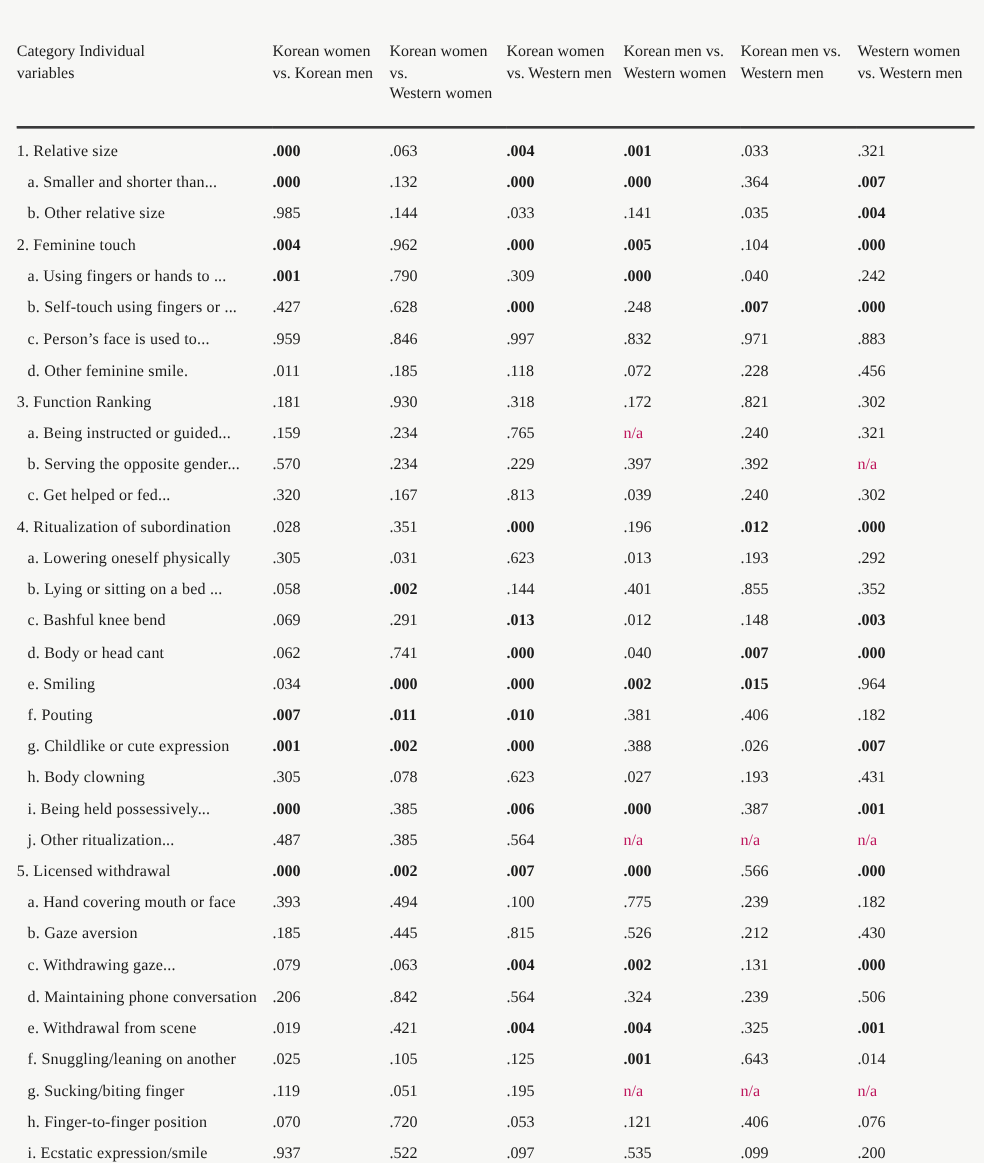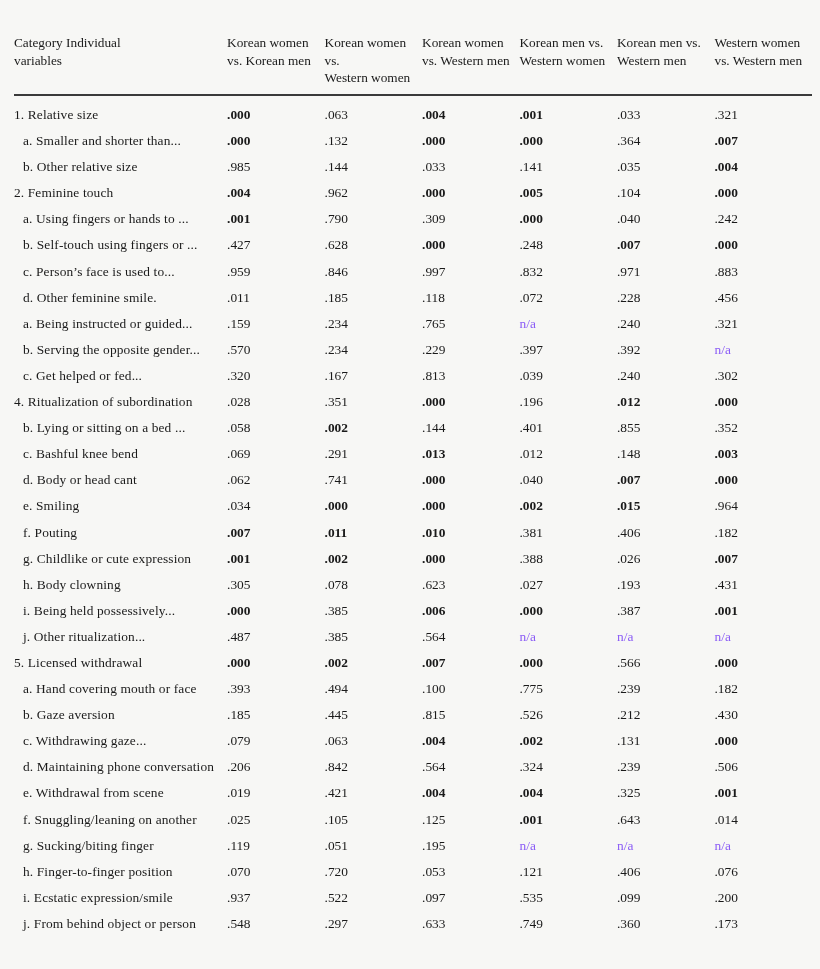--- a/index.html
+++ b/index.html
@@ -22,21 +22,21 @@
     width: 798px;
     border-collapse: collapse;
     table-layout: fixed;
   }
   thead th {
     font-weight: normal;
     font-size: 13.3px;
     line-height: 1.33;
     text-align: left;
     vertical-align: top;
-    padding: 0 6px 7px 0;
+    padding: 0 6px 18px 0;
     color: #1a1a1a;
   }
   thead tr.header-row th {
     border-bottom: 2.5px solid #3a3a3a;
   }
   col.c-label  { width: 212px; }
   col.c-data   { width: 97px; }
   tbody td {
     font-size: 13.4px;
     line-height: 1.0;
@@ -53,21 +53,21 @@
     font-family: Liberation Serif, serif;
   }
   td.label.sub {
     padding-left: 9px;
   }
   td.val.bold {
     font-weight: bold;
     margin-left: 36px;
   }
   td.val.na {
-    color: #8b5cf6;
+    color: #be185d;
     margin-left: 48px;
   }
 </style>
 </head>
 <body>
 
 <div class="table-wrap">
   <table class="stats">
     <colgroup>
       <col class="c-label">
@@ -177,20 +177,29 @@
         <tr>
           <td class="label sub">d. Other feminine smile.</td>
           <td class="val">.011</td>
           <td class="val">.185</td>
           <td class="val">.118</td>
           <td class="val">.072</td>
           <td class="val">.228</td>
           <td class="val">.456</td>
         </tr>
         <tr>
+          <td class="label">3. Function Ranking</td>
+          <td class="val">.181</td>
+          <td class="val">.930</td>
+          <td class="val">.318</td>
+          <td class="val">.172</td>
+          <td class="val">.821</td>
+          <td class="val">.302</td>
+        </tr>
+        <tr>
           <td class="label sub">a. Being instructed or guided...</td>
           <td class="val">.159</td>
           <td class="val">.234</td>
           <td class="val">.765</td>
           <td class="val na">n/a</td>
           <td class="val">.240</td>
           <td class="val">.321</td>
         </tr>
         <tr>
           <td class="label sub">b. Serving the opposite gender...</td>
@@ -213,20 +222,29 @@
         <tr>
           <td class="label">4. Ritualization of subordination</td>
           <td class="val">.028</td>
           <td class="val">.351</td>
           <td class="val bold">.000</td>
           <td class="val">.196</td>
           <td class="val bold">.012</td>
           <td class="val bold">.000</td>
         </tr>
         <tr>
+          <td class="label sub">a. Lowering oneself physically</td>
+          <td class="val">.305</td>
+          <td class="val">.031</td>
+          <td class="val">.623</td>
+          <td class="val">.013</td>
+          <td class="val">.193</td>
+          <td class="val">.292</td>
+        </tr>
+        <tr>
           <td class="label sub">b. Lying or sitting on a bed ...</td>
           <td class="val">.058</td>
           <td class="val bold">.002</td>
           <td class="val">.144</td>
           <td class="val">.401</td>
           <td class="val">.855</td>
           <td class="val">.352</td>
         </tr>
         <tr>
           <td class="label sub">c. Bashful knee bend</td>

